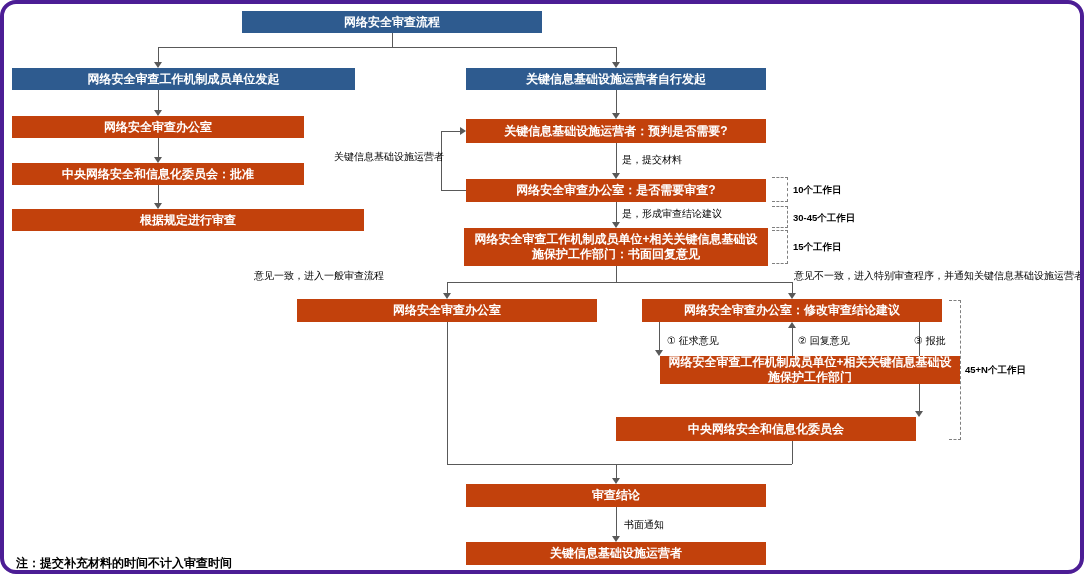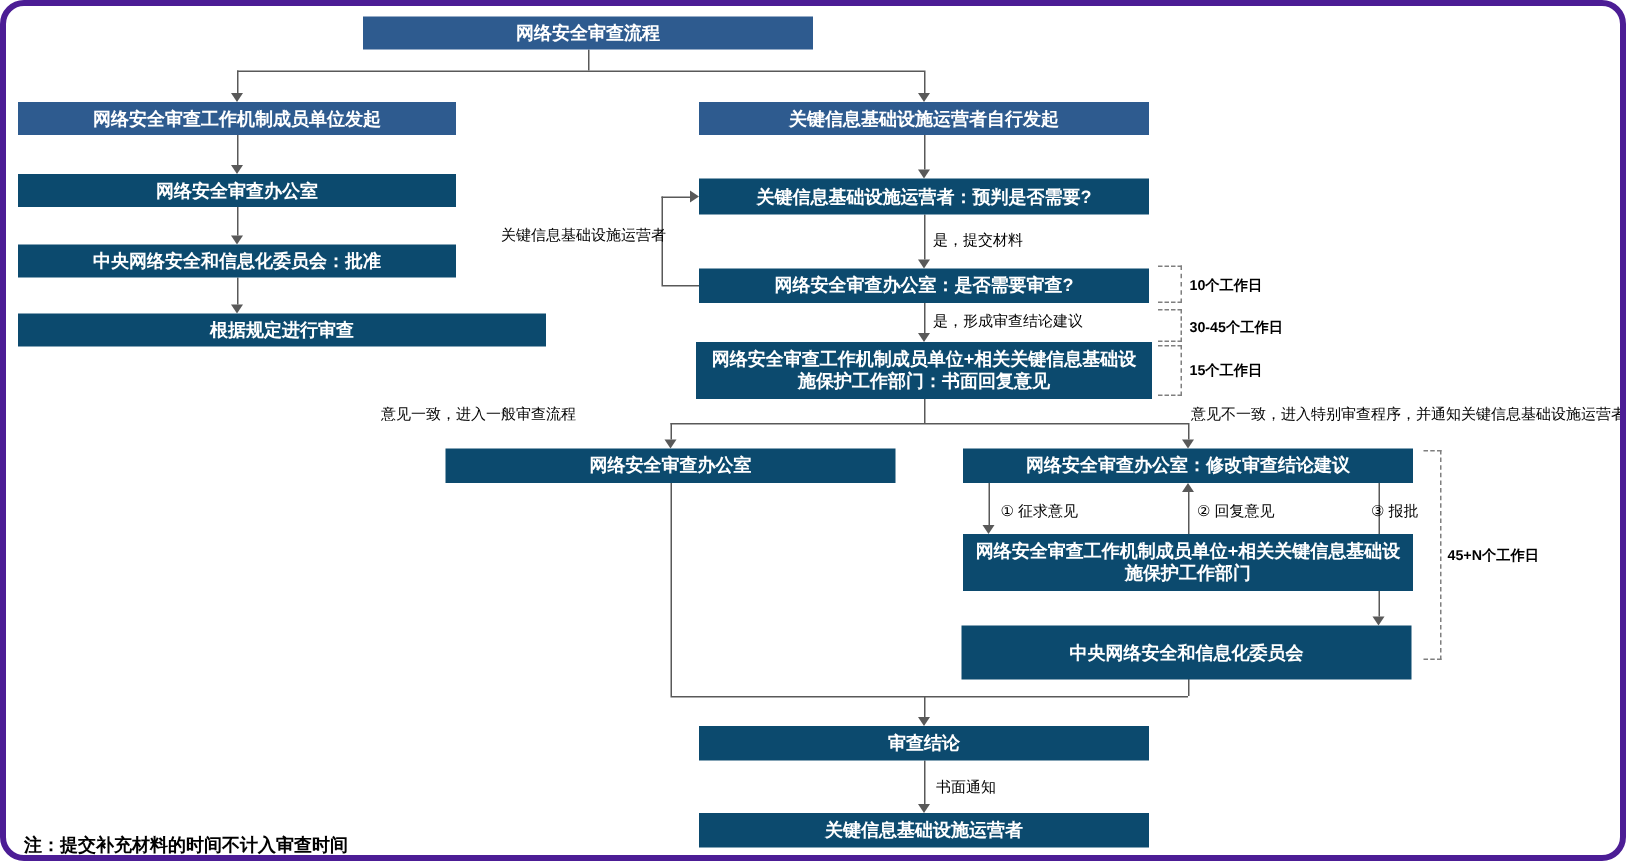--- a/index.html
+++ b/index.html
@@ -1,21 +1,21 @@
 <!DOCTYPE html>
 <html><head>
 <meta charset="utf-8">
 <style>
   *{box-sizing:border-box;margin:0;padding:0}
   body{font-family:"Liberation Sans","DejaVu Sans",sans-serif;background:#ffffff}
   .canvas{position:relative;width:1084px;height:574px;background:#fff;border:4px solid #4c1d95;border-radius:16px;overflow:hidden}
   .box{position:absolute;display:flex;align-items:center;justify-content:center;text-align:center;
        color:#fff;font-weight:bold;font-size:12px;line-height:1.25;padding:1px 8px;z-index:2}
   .dark{background:#2e5b8f}
-  .light{background:#0c4a6e}
+  .light{background:#c2410c}
   .vline{position:absolute;width:1px;background:#595959;z-index:1}
   .hline{position:absolute;height:1px;background:#595959;z-index:1}
   .arr{position:absolute;width:0;height:0;z-index:1}
   .arr.down{border-left:4px solid transparent;border-right:4px solid transparent;border-top:6px solid #595959}
   .arr.up{border-left:4px solid transparent;border-right:4px solid transparent;border-bottom:6px solid #595959}
   .arr.right{border-top:4px solid transparent;border-bottom:4px solid transparent;border-left:6px solid #595959}
   .lbl{position:absolute;font-size:10px;color:#000;z-index:3;white-space:nowrap}
   .dur{position:absolute;font-size:9.5px;font-weight:bold;color:#000;z-index:3;white-space:nowrap}
   .bracket{position:absolute;border:1px dashed #7f7f7f;border-left:none;z-index:1}
   .note{position:absolute;font-size:12px;font-weight:bold;color:#000;z-index:3;white-space:nowrap}
@@ -78,34 +78,34 @@
     <div class="arr down" style="left:608px;top:532px"></div>
   </div>
 
   <div class="bracket" style="left:768px;top:173px;width:16px;height:25px"></div>
   <div class="bracket" style="left:768px;top:202px;width:16px;height:22px"></div>
   <div class="bracket" style="left:768px;top:226px;width:16px;height:34px"></div>
   <div class="bracket" style="left:945px;top:296px;width:12px;height:140px"></div>
 
   <div class="box dark" style="left:238px;top:7px;width:300px;height:22px">网络安全审查流程</div>
 
-  <div class="box dark" style="left:8px;top:64px;width:292px;height:22px">网络安全审查工作机制成员单位发起</div>
+  <div class="box dark" style="left:8px;top:64px;width:343px;height:22px">网络安全审查工作机制成员单位发起</div>
   <div class="box light" style="left:8px;top:112px;width:292px;height:22px">网络安全审查办公室</div>
   <div class="box light" style="left:8px;top:159px;width:292px;height:22px">中央网络安全和信息化委员会：批准</div>
   <div class="box light" style="left:8px;top:205px;width:352px;height:22px">根据规定进行审查</div>
 
   <div class="box light" style="left:462px;top:115px;width:300px;height:24px">关键信息基础设施运营者：预判是否需要?</div>
   <div class="box dark" style="left:462px;top:64px;width:300px;height:22px">关键信息基础设施运营者自行发起</div>
   <div class="box light" style="left:462px;top:175px;width:300px;height:23px">网络安全审查办公室：是否需要审查?</div>
   <div class="box light" style="left:460px;top:224px;width:304px;height:38px">网络安全审查工作机制成员单位+相关关键信息基础设施保护工作部门：书面回复意见</div>
 
   <div class="box light" style="left:293px;top:295px;width:300px;height:23px">网络安全审查办公室</div>
   <div class="box light" style="left:638px;top:295px;width:300px;height:23px">网络安全审查办公室：修改审查结论建议</div>
-  <div class="box light" style="left:638px;top:352px;width:300px;height:38px">网络安全审查工作机制成员单位+相关关键信息基础设施保护工作部门</div>
-  <div class="box light" style="left:637px;top:413px;width:300px;height:36px">中央网络安全和信息化委员会</div>
+  <div class="box light" style="left:656px;top:352px;width:300px;height:28px">网络安全审查工作机制成员单位+相关关键信息基础设施保护工作部门</div>
+  <div class="box light" style="left:612px;top:413px;width:300px;height:24px">中央网络安全和信息化委员会</div>
 
   <div class="box light" style="left:462px;top:480px;width:300px;height:23px">审查结论</div>
   <div class="box light" style="left:462px;top:538px;width:300px;height:23px">关键信息基础设施运营者</div>
 
   <div class="lbl" style="left:618px;top:149px">是，提交材料</div>
   <div class="lbl" style="left:618px;top:203px">是，形成审查结论建议</div>
   <div class="lbl" style="left:330px;top:146px">关键信息基础设施运营者</div>
   <div class="lbl" style="left:250px;top:265px">意见一致，进入一般审查流程</div>
   <div class="lbl" style="left:790px;top:265px">意见不一致，进入特别审查程序，并通知关键信息基础设施运营者</div>
   <div class="lbl" style="left:663px;top:330px">① 征求意见</div>

